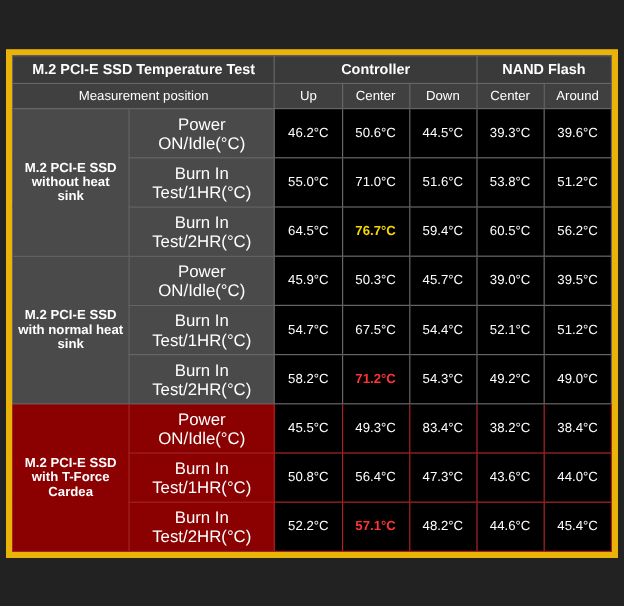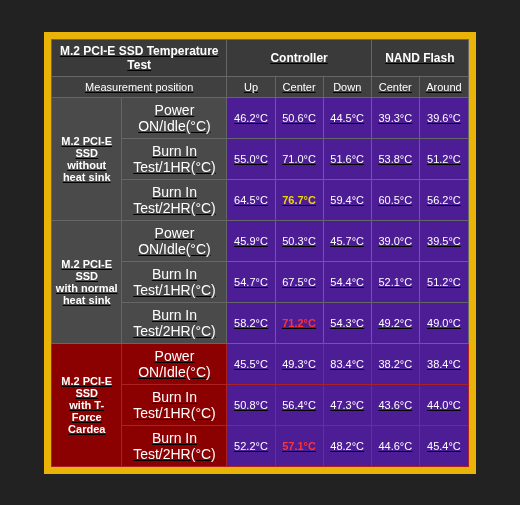--- a/index.html
+++ b/index.html
@@ -6,25 +6,24 @@
     body {
       background: #222;
       display: flex;
       justify-content: center;
       align-items: center;
       width: 520px;
       height: 505px;
       font-family: Arial, sans-serif;
     }
     .table-container {
-      width: 432px;
-      border: 7px solid #eab308;
+      width: 510px;
+      border: 5px solid #eab308;
       border-collapse: collapse;
       font-size: 11px;
-      text-decoration: underline;
     }
     table {
       width: 100%;
       border-collapse: collapse;
     }
     td, th {
       border: 1px solid #666;
       text-align: center;
       vertical-align: middle;
       padding: 4px 3px;
@@ -44,40 +43,40 @@
       font-weight: bold;
       font-size: 11px;
       width: 110px;
     }
     .test-label {
       background: #4a4a4a;
       font-size: 14px;
       width: 130px;
     }
     .data-cell {
-      background: #4c1d95;
+      background: #000000;
       font-size: 11px;
       width: 60px;
     }
     .highlight-yellow {
       color: #f5d800;
       font-weight: bold;
     }
     .highlight-red {
       color: #ff3333;
       font-weight: bold;
     }
     .section-red .row-label {
       background: #8b0000;
     }
     .section-red .test-label {
       background: #8b0000;
     }
     .section-red .data-cell {
-      background: #4c1d95;
+      background: #000000;
     }
     .section-red td {
       border-color: #aa2222;
     }
   </style>
 </head>
 <body>
 
 <div class="table-container">
   <table>

